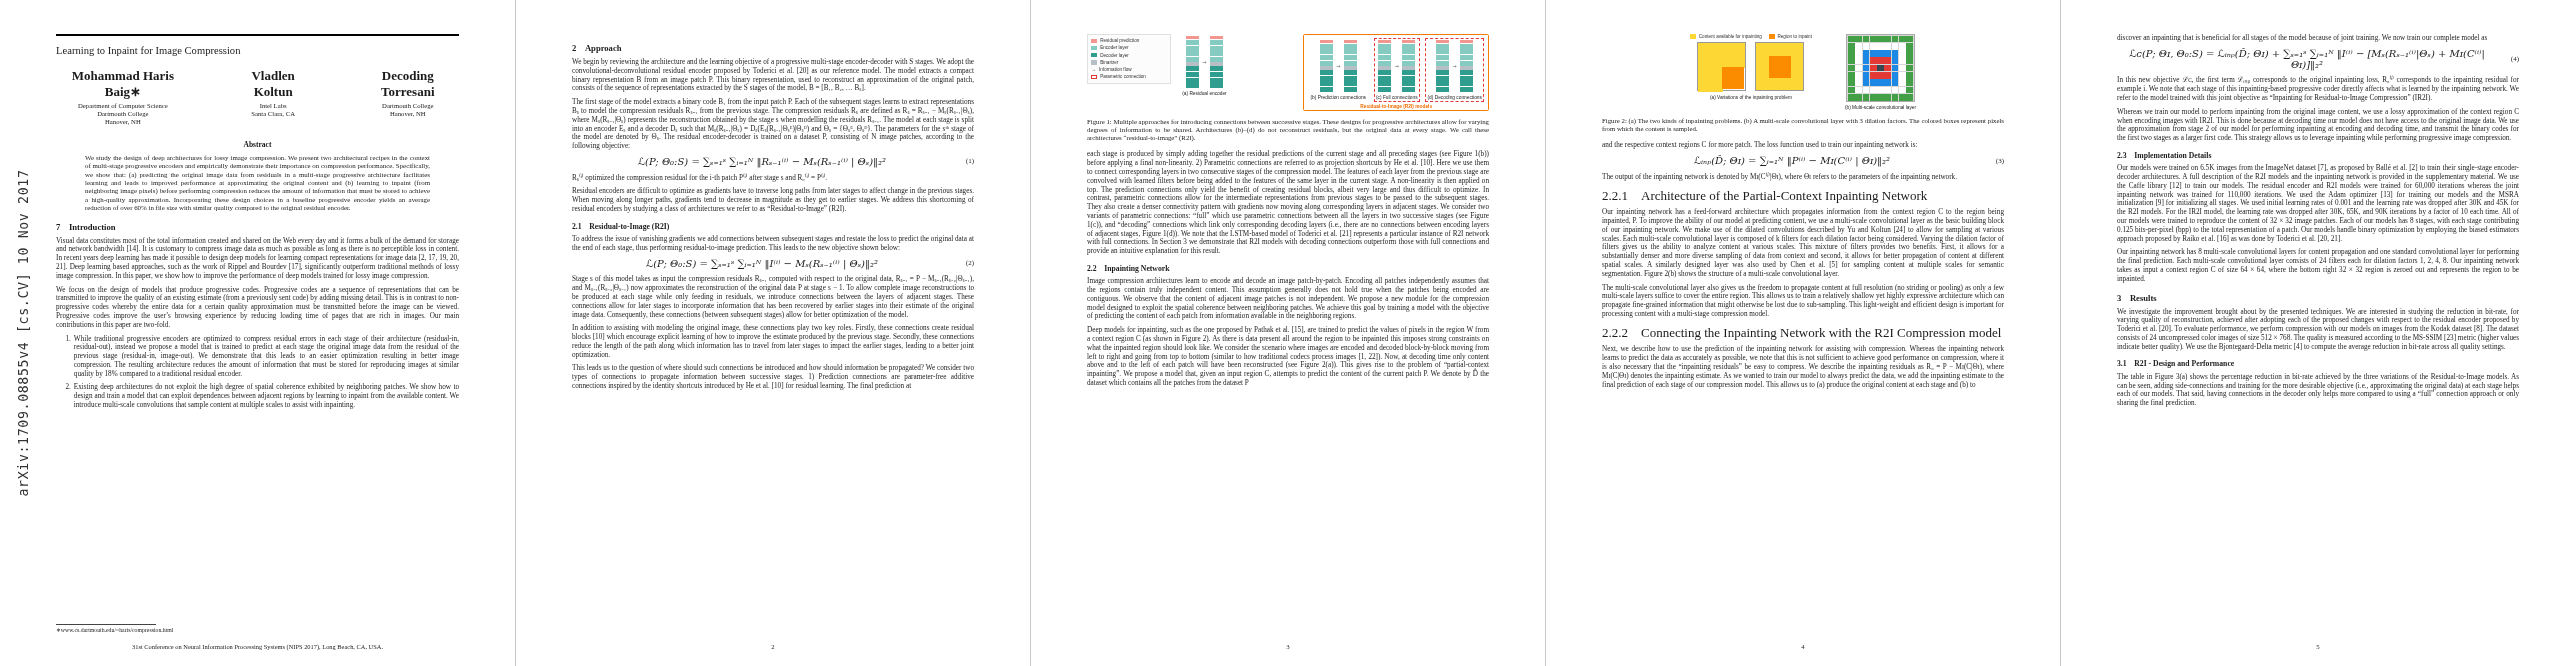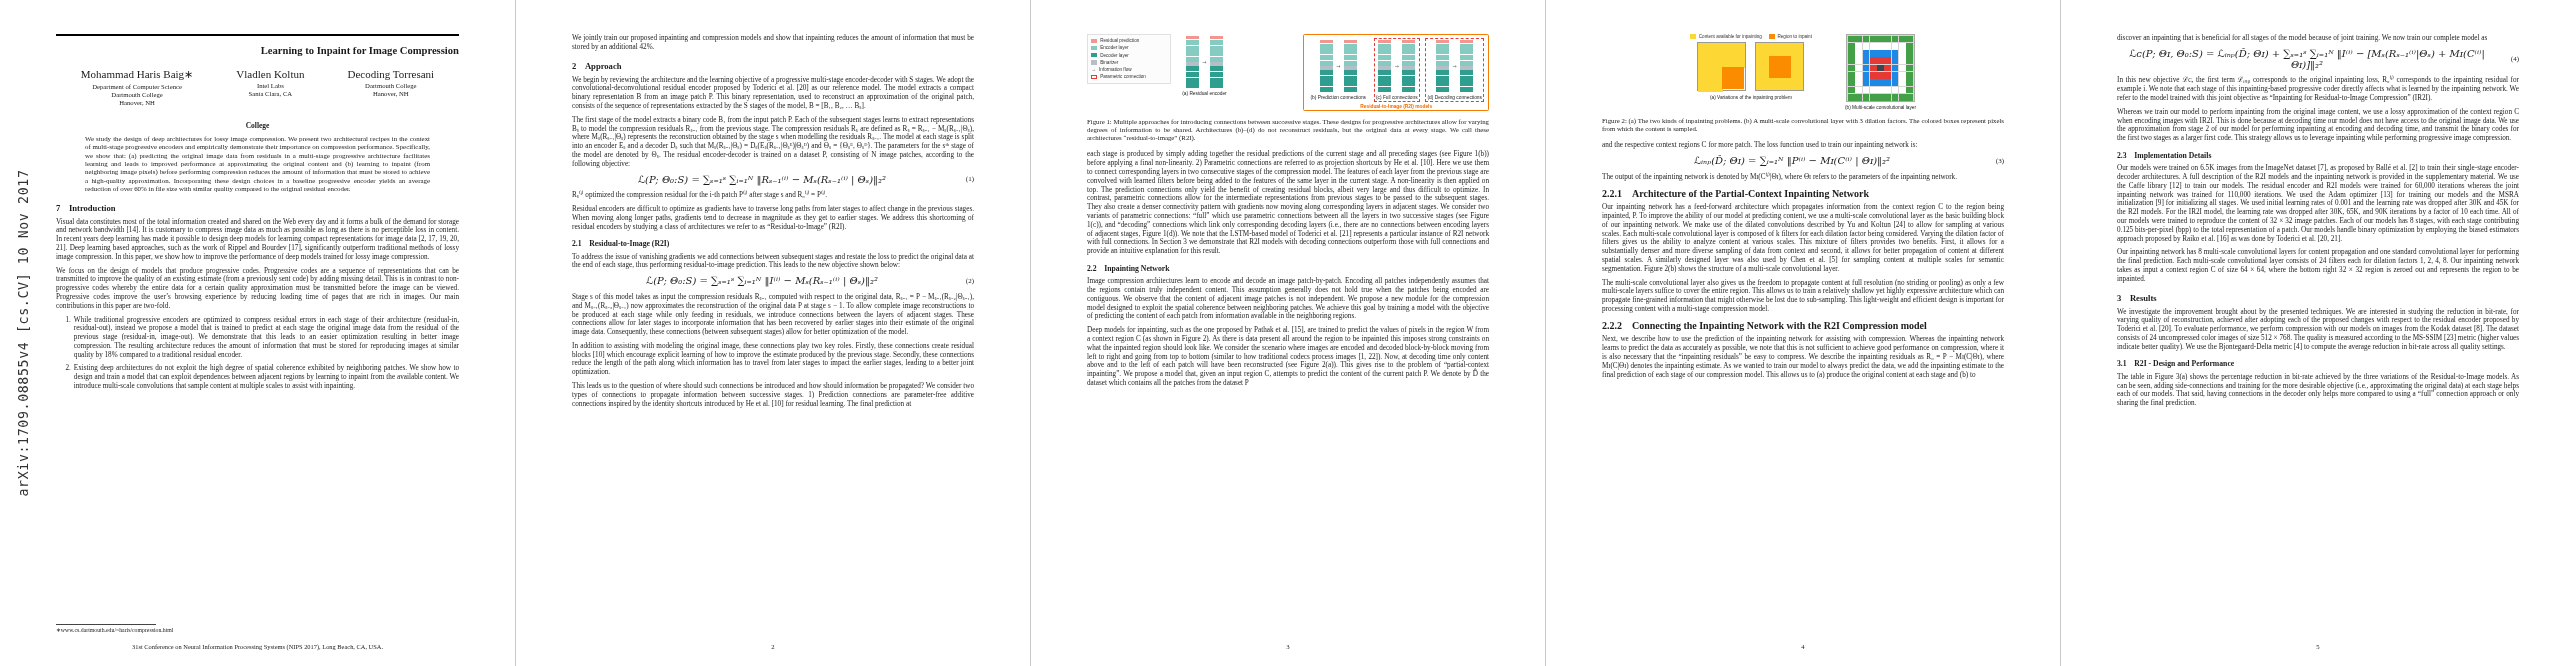--- a/index.html
+++ b/index.html
@@ -16,32 +16,32 @@
   .arxiv-stamp {
     position: absolute; left: 23px; top: 333px;
     transform: translate(-50%, -50%) rotate(-90deg);
     white-space: nowrap;
     font-family: "DejaVu Sans Mono", monospace;
     font-size: 13.3px; letter-spacing: 0.6px; color: #333;
     z-index: 5;
   }
 
   .title-rule { height: 1.7px; background: #000; margin: 0 0 9px 0; }
-  .paper-title { font-size: 10.6px; font-weight: bold; text-align: right; margin: 0 0 12.2px 0; }
+  .paper-title { font-size: 10.6px; font-weight: normal; text-align: left; margin: 0 0 12.2px 0; }
 
   .authors { display: flex; justify-content: center; gap: 43px; text-align: center; margin: 0 0 13.3px 0; }
-  .author-name { font-weight: normal; font-size: 11px; margin-bottom: 1.7px; }
+  .author-name { font-weight: bold; font-size: 13px; margin-bottom: 1.7px; }
   .author-affil { font-size: 6.7px; line-height: 8.3px; }
 
   .abstract-heading { text-align: center; font-weight: bold; font-size: 7.5px; margin: 3.3px 0 5px 0; }
   .abstract { margin: 0 29px 9px 29px; font-size: 6.9px; line-height: 8.4px; text-align: justify; }
 
   .sec  { font-size: 8.6px; font-weight: bold; margin: 9px 0 5px 0; white-space: pre-wrap; }
   .subsec { font-size: 7.7px; font-weight: bold; margin: 7.8px 0 4.4px 0; white-space: pre-wrap; }
-  .subsubsec { font-size: 10px; font-weight: bold; margin: 6.7px 0 3.9px 0; white-space: pre-wrap; }
+  .subsubsec { font-size: 13px; font-weight: normal; margin: 6.7px 0 3.9px 0; white-space: pre-wrap; }
 
   .para { font-size: 7.2px; line-height: 8.8px; text-align: justify; margin: 0 0 5px 0; }
 
   ol.contrib { margin: 1.1px 0 5.6px 0; padding-left: 16.7px; font-size: 7.2px; line-height: 8.8px; }
   ol.contrib li { margin-bottom: 4.4px; text-align: justify; padding-left: 1.1px; }
 
   .eq-row { display: flex; align-items: center; margin: 4.4px 0 6.7px 0; }
   .eq-body { flex: 1; text-align: center; font-style: italic; font-size: 10px; font-family: "DejaVu Serif", "DejaVu Sans", serif; }
   .eq-num { width: 22px; text-align: right; font-style: normal; font-size: 7px; }
 
@@ -106,36 +106,35 @@
               <div class="author-name">Vladlen Koltun</div>
               <div class="author-affil">Intel Labs</div>
               <div class="author-affil">Santa Clara, CA</div>
             </div>
             <div class="author">
               <div class="author-name">Decoding Torresani</div>
               <div class="author-affil">Dartmouth College</div>
               <div class="author-affil">Hanover, NH</div>
             </div>
           </div>
-          <div class="abstract-heading">College</div>
+          <div class="abstract-heading">Abstract</div>
           <div class="abstract">We study the design of deep architectures for lossy image compression. We present two architectural recipes in the context of multi-stage progressive encoders and empirically demonstrate their importance on compression performance. Specifically, we show that: (a) predicting the original image data from residuals in a multi-stage progressive architecture facilitates learning and leads to improved performance at approximating the original content and (b) learning to inpaint (from neighboring image pixels) before performing compression reduces the amount of information that must be stored to achieve a high-quality approximation. Incorporating these design choices in a baseline progressive encoder yields an average reduction of over 60% in file size with similar quality compared to the original residual encoder.</div>
           <div class="sec">7 Introduction</div>
           <div class="para">Visual data constitutes most of the total information created and shared on the Web every day and it forms a bulk of the demand for storage and network bandwidth [14]. It is customary to compress image data as much as possible as long as there is no perceptible loss in content. In recent years deep learning has made it possible to design deep models for learning compact representations for image data [2, 17, 19, 20, 21]. Deep learning based approaches, such as the work of Rippel and Bourdev [17], significantly outperform traditional methods of lossy image compression. In this paper, we show how to improve the performance of deep models trained for lossy image compression.</div>
           <div class="para">We focus on the design of models that produce progressive codes. Progressive codes are a sequence of representations that can be transmitted to improve the quality of an existing estimate (from a previously sent code) by adding missing detail. This is in contrast to non-progressive codes whereby the entire data for a certain quality approximation must be transmitted before the image can be viewed. Progressive codes improve the user’s browsing experience by reducing loading time of pages that are rich in images. Our main contributions in this paper are two-fold.</div>
           <ol class="contrib">
             <li>While traditional progressive encoders are optimized to compress residual errors in each stage of their architecture (residual-in, residual-out), instead we propose a model that is trained to predict at each stage the original image data from the residual of the previous stage (residual-in, image-out). We demonstrate that this leads to an easier optimization resulting in better image compression. The resulting architecture reduces the amount of information that must be stored for reproducing images at similar quality by 18% compared to a traditional residual encoder.</li>
             <li>Existing deep architectures do not exploit the high degree of spatial coherence exhibited by neighboring patches. We show how to design and train a model that can exploit dependences between adjacent regions by learning to inpaint from the available content. We introduce multi-scale convolutions that sample content at multiple scales to assist with inpainting.</li>
           </ol>
         </div>
         <div class="footnote"><div class="footnote-rule"></div><span>∗www.cs.dartmouth.edu/~haris/compression.html</span></div>
         <div class="page-footer">31st Conference on Neural Information Processing Systems (NIPS 2017), Long Beach, CA, USA.</div>
       </div>
       <div class="page">
         <div class="page-body">
-          <div class="para">We jointly train our proposed inpainting and compression models and show that inpainting reduces the amount of information that must be stored by an additional 42%.</div>
           <div class="sec">2 Approach</div>
           <div class="para">We begin by reviewing the architecture and the learning objective of a progressive multi-stage encoder-decoder with S stages. We adopt the convolutional-deconvolutional residual encoder proposed by Toderici et al. [20] as our reference model. The model extracts a compact binary representation B from an image patch P. This binary representation, used to reconstruct an approximation of the original patch, consists of the sequence of representations extracted by the S stages of the model, B = [B₁, B₂, … Bₛ].</div>
           <div class="para">The first stage of the model extracts a binary code B₁ from the input patch P. Each of the subsequent stages learns to extract representations Bₛ to model the compression residuals Rₛ₋₁ from the previous stage. The compression residuals Rₛ are defined as Rₛ = Rₛ₋₁ − Mₛ(Rₛ₋₁|Θₛ), where Mₛ(Rₛ₋₁|Θₛ) represents the reconstruction obtained by the stage s when modelling the residuals Rₛ₋₁. The model at each stage is split into an encoder Eₛ and a decoder Dₛ such that Mₛ(Rₛ₋₁|Θₛ) = Dₛ(Eₛ(Rₛ₋₁|Θₛᴱ)|Θₛᴰ) and Θₛ = {Θₛᴱ, Θₛᴰ}. The parameters for the sᵗʰ stage of the model are denoted by Θₛ. The residual encoder-decoder is trained on a dataset P, consisting of N image patches, according to the following objective:</div>
           <div class="eq-row">
             <span class="eq-body">ℒ(P; Θ₀:S) = ∑ₛ₌₁ˢ ∑ᵢ₌₁ᴺ ‖Rₛ₋₁⁽ⁱ⁾ − Mₛ(Rₛ₋₁⁽ⁱ⁾ | Θₛ)‖₂²</span>
             <span class="eq-num">(1)</span>
           </div>
           <div class="para">Rₛ⁽ⁱ⁾ optimized the compression residual for the i-th patch P⁽ⁱ⁾ after stage s and R₀⁽ⁱ⁾ = P⁽ⁱ⁾.</div>
           <div class="para">Residual encoders are difficult to optimize as gradients have to traverse long paths from later stages to affect change in the previous stages. When moving along longer paths, gradients tend to decrease in magnitude as they get to earlier stages. We address this shortcoming of residual encoders by studying a class of architectures we refer to as “Residual-to-Image” (R2I).</div>
           <div class="subsec">2.1 Residual-to-Image (R2I)</div>

